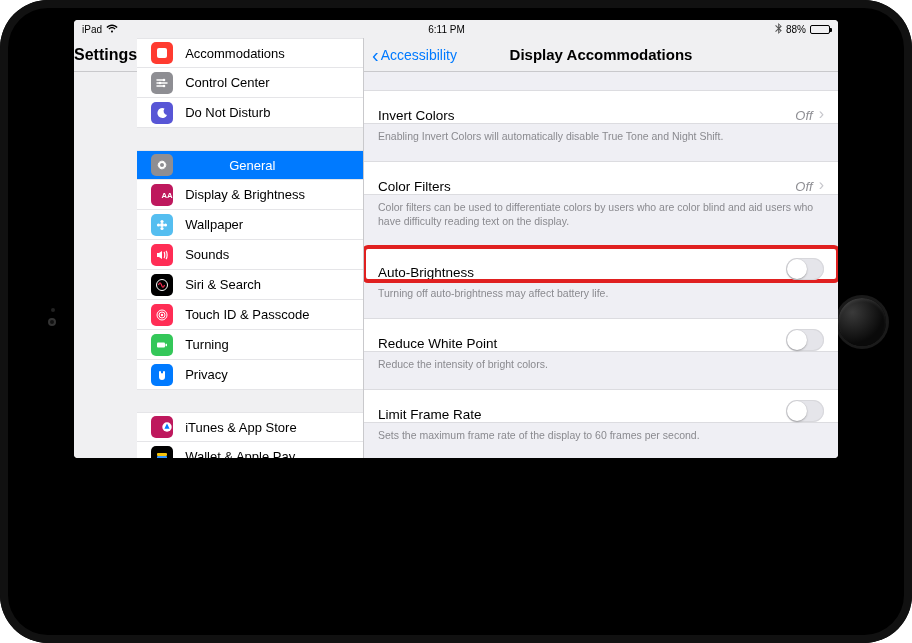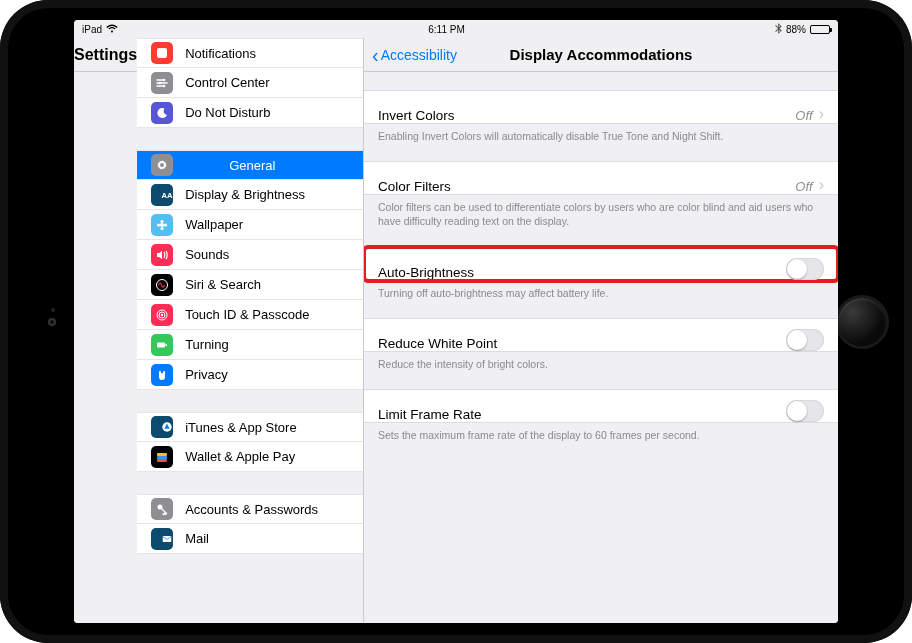--- a/index.html
+++ b/index.html
@@ -12,21 +12,21 @@
   .camera { position:absolute; left:48px; top:50%; width:8px; height:8px; background:#111; border-radius:50%; border:2px solid #333; transform:translateY(-50%);}
   .camera-dot { position:absolute; left:51px; top:calc(50% - 14px); width:4px; height:4px; background:#222; border-radius:50%; }
   .home-btn {
     position:absolute; right:26px; top:50%; transform:translateY(-50%);
     width:48px; height:48px; border-radius:50%;
     background: radial-gradient(circle at 30% 30%, #3a3a3a, #0a0a0a 65%);
     box-shadow: 0 0 0 3px #1a1a1a, inset 0 2px 3px rgba(255,255,255,.1);
   }
 
   .screen {
-    width: 764px; height: 603px; background: #f0f0f2;
+    width: 764px; height: 438px; background: #f0f0f2;
     border-radius: 4px; overflow: hidden; position: relative;
     display: flex; flex-direction: column;
   }
 
   
   .statusbar {
     height: 18px; flex: 0 0 18px; width: 100%;
     display:flex; align-items:center; justify-content:space-between;
     padding: 0 8px; font-size: 10px; color:#000; background:#f0f0f2;
   }
@@ -86,21 +86,21 @@
     position:absolute; left:1px; top:1px; width:20px; height:20px;
     background:#fff; border-radius:50%; box-shadow:0 1px 2px rgba(0,0,0,.25), 0 0 0 .5px rgba(0,0,0,.05);
   }
 
   .highlight-red { outline: 4px solid #e02020; outline-offset:-2px; border-radius:4px;}
 
   
   .bg-red    { background:#ff3b30;}
   .bg-gray   { background:#8e8e93;}
   .bg-purple { background:#5856d6;}
-  .bg-blue   { background:#0c4a6e;padding-left:10px;}
+  .bg-blue   { background:#be185d;padding-left:10px;}
   .bg-cyan   { background:#55bef0;}
   .bg-pink   { background:#ff2d55;}
   .bg-green  { background:#34c759;}
   .bg-black  { background:#000;}
   .bg-hand   { background:#007aff;}
 
 </style>
 </head>
 <body>
 
@@ -136,21 +136,21 @@
 
       <div class="sidebar">
         <div class="sidebar-header">Settings</div>
         <div class="sidebar-list" id="sidebar-list">
             <div class="row first">
               <span class="icon bg-red">
                 <svg viewBox="0 0 14 14">
                   <rect x="2" y="2" width="10" height="10" rx="2" fill="#fff"></rect>
                 </svg>
               </span>
-              <span>Notifications</span>
+              <span>Accommodations</span>
             </div>
             <div class="row">
               <span class="icon bg-gray">
                 <svg viewBox="0 0 14 14">
                   <path d="M2 4h7M5 4v0M2 7h10M9 7v0M2 10h7" stroke="#fff" stroke-width="1.5" stroke-linecap="round"></path>
                   <circle cx="9" cy="4" r="1.3" fill="#fff"></circle>
                   <circle cx="5" cy="7" r="1.3" fill="#fff"></circle>
                   <circle cx="9" cy="10" r="1.3" fill="#fff"></circle>
                 </svg>
               </span>

